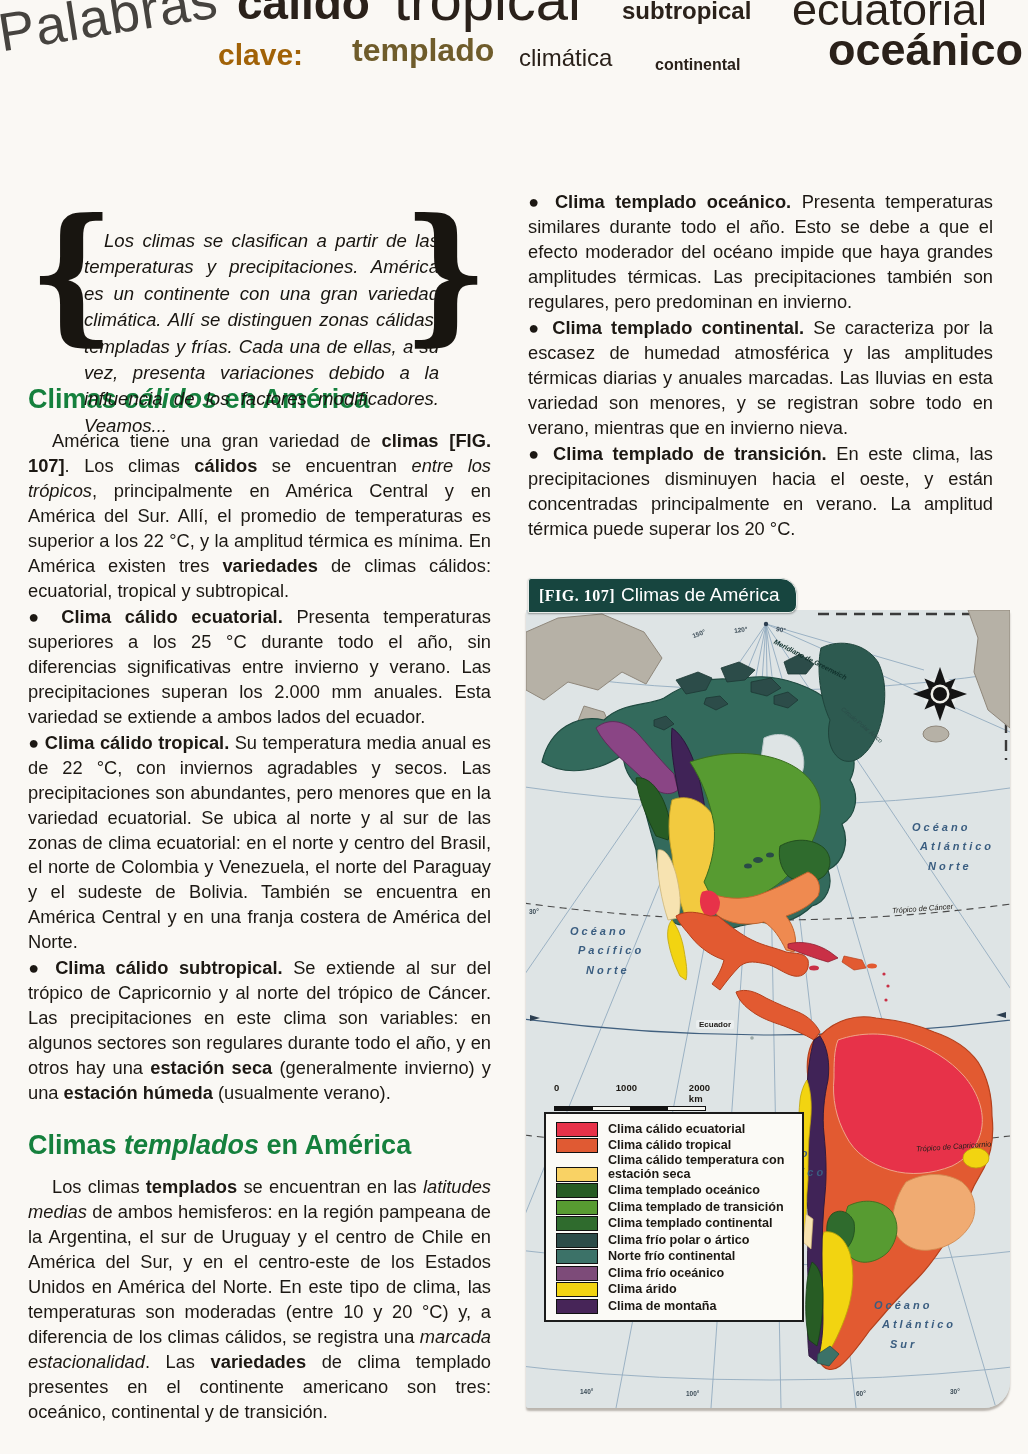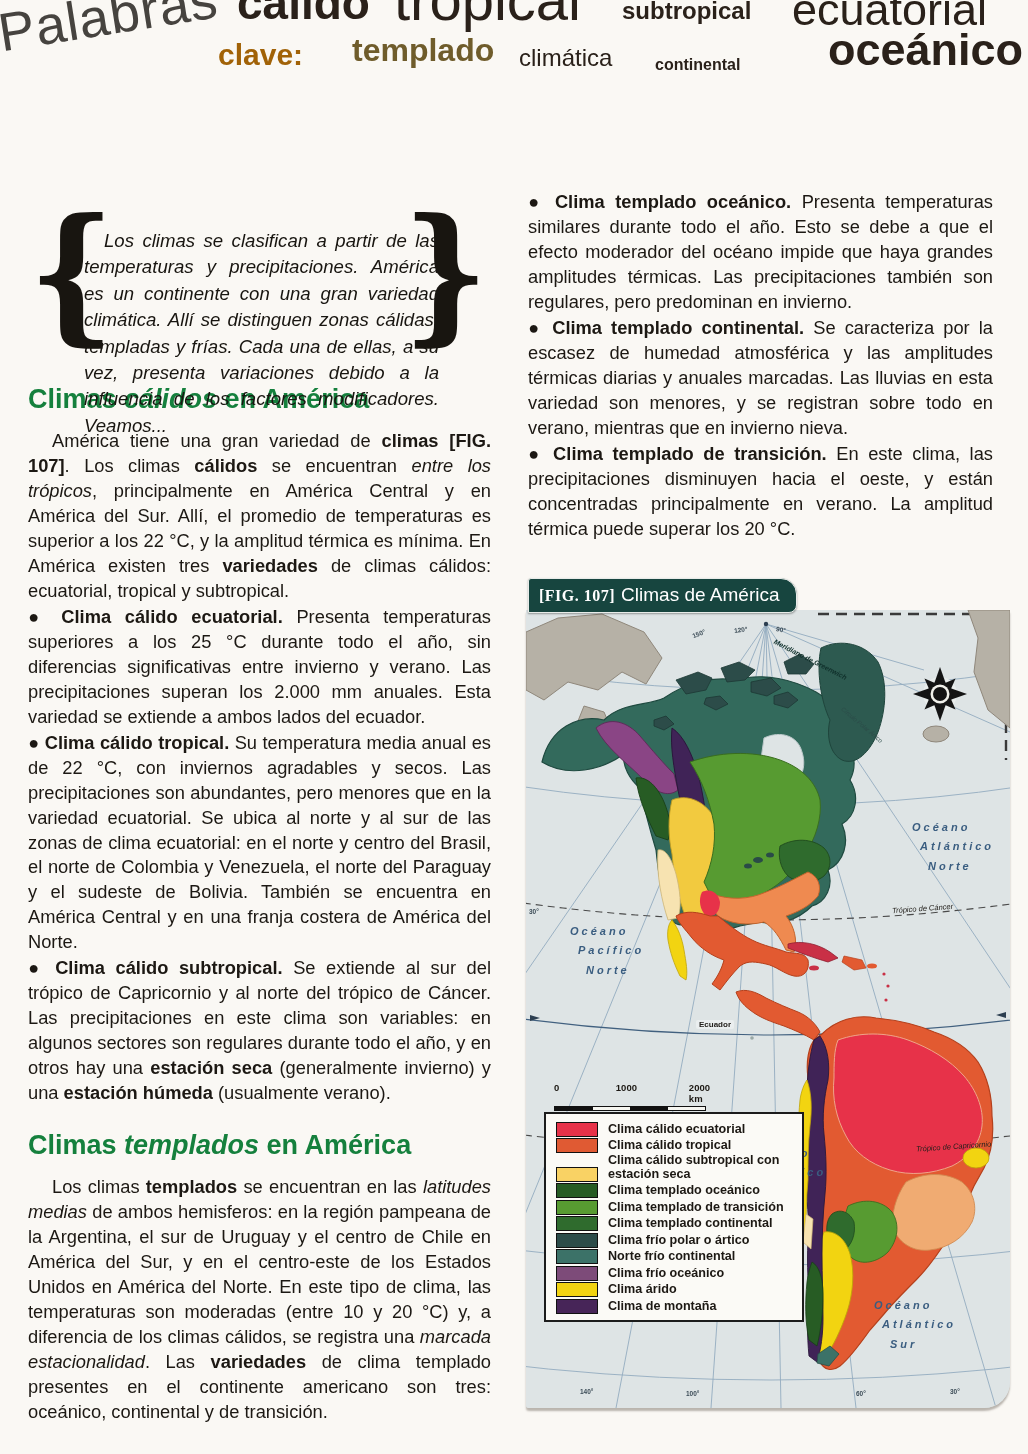--- a/index.html
+++ b/index.html
@@ -318,21 +318,21 @@
         <div class="lg-row">
             <span class="lg-sw" style="background-color: rgb(231, 50, 73);"></span>
             <span class="lg-lb">Clima cálido ecuatorial</span>
           </div>
         <div class="lg-row">
             <span class="lg-sw" style="background-color: rgb(224, 90, 51);"></span>
             <span class="lg-lb">Clima cálido tropical</span>
           </div>
         <div class="lg-row">
             <span class="lg-sw" style="background-color: rgb(249, 210, 100);"></span>
-            <span class="lg-lb">Clima cálido subtropical con estación seca</span>
+            <span class="lg-lb">Clima cálido temperatura con estación seca</span>
           </div>
         <div class="lg-row">
             <span class="lg-sw" style="background-color: rgb(39, 92, 36);"></span>
             <span class="lg-lb">Clima templado oceánico</span>
           </div>
         <div class="lg-row">
             <span class="lg-sw" style="background-color: rgb(87, 155, 49);"></span>
             <span class="lg-lb">Clima templado de transición</span>
           </div>
         <div class="lg-row">

